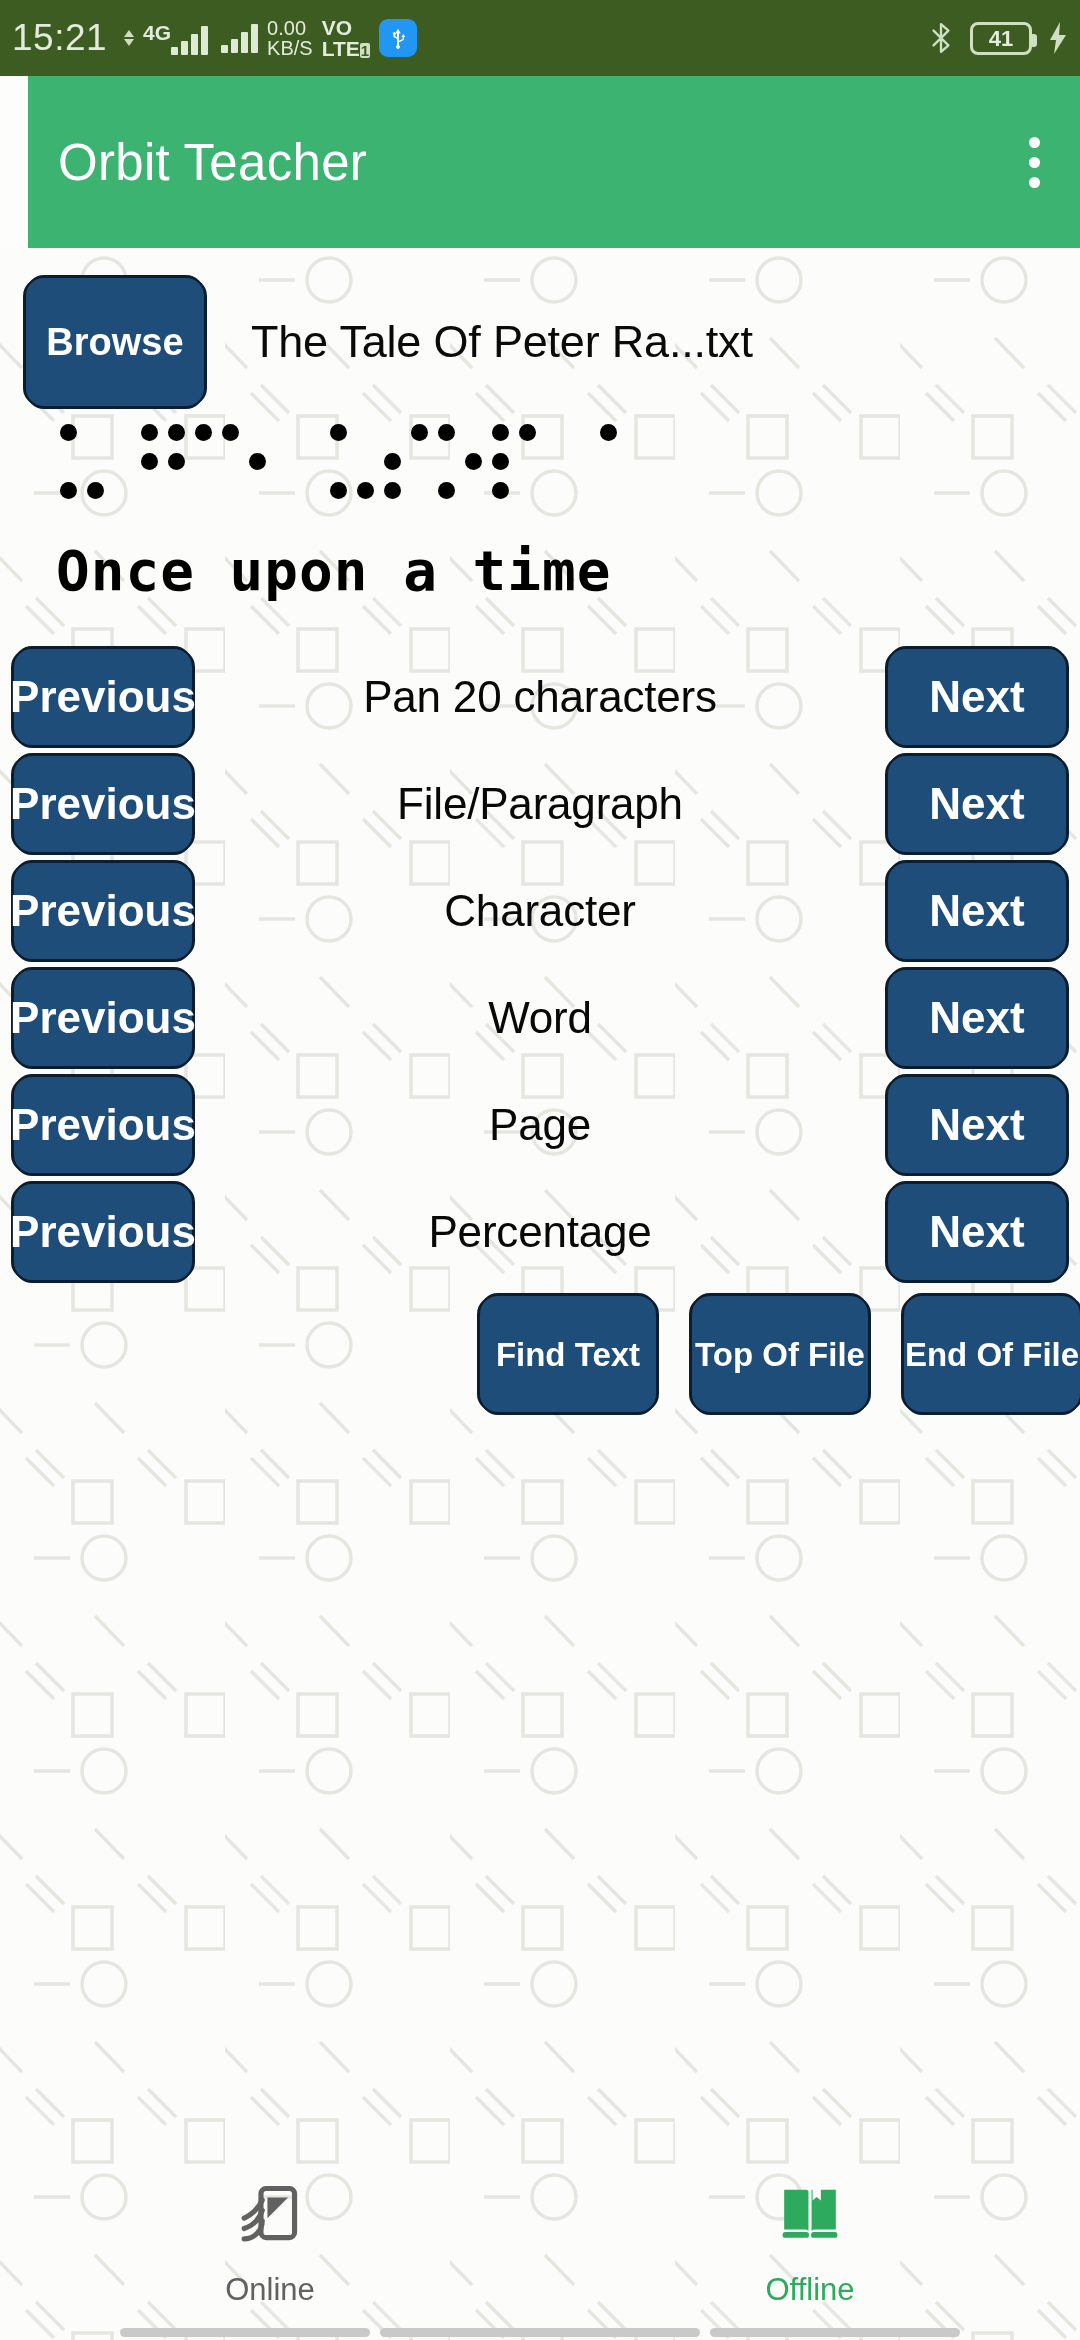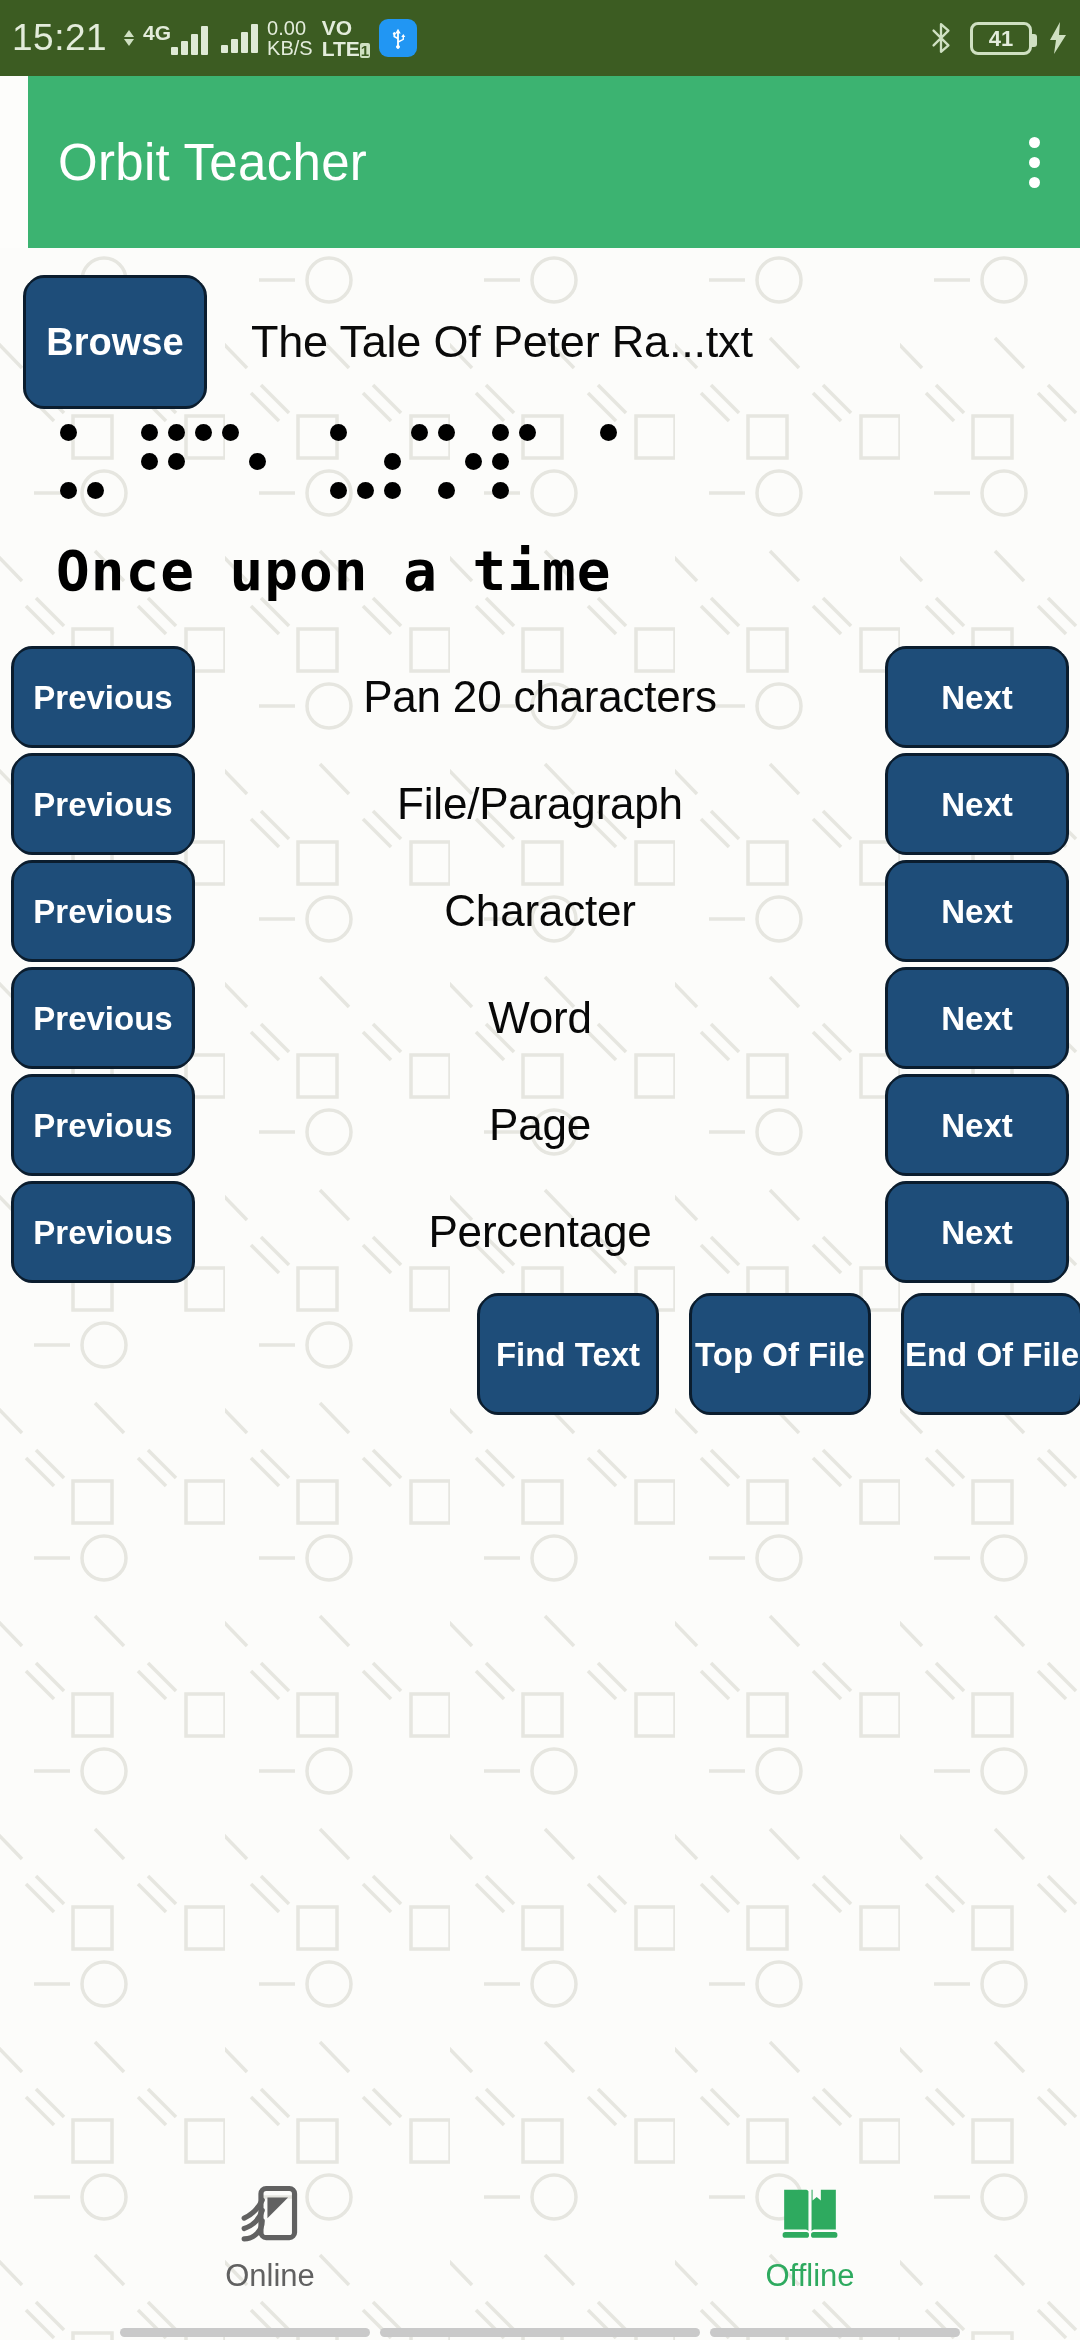--- a/index.html
+++ b/index.html
@@ -216,21 +216,21 @@
     gap: 11px;
   }
   .nav-row {
     display: flex;
     align-items: center;
     height: 96px;
     padding: 0 14px;
   }
   .nav-row .btn {
     width: 178px; height: 96px;
-    font-size: 33px;
+    font-size: 44px;
     flex: 0 0 178px;
   }
   .nav-row .nav-label {
     flex: 1 1 auto;
     text-align: center;
     font-size: 44px;
     color: #080808;
     letter-spacing: -0.2px;
     white-space: nowrap;
     padding: 0 6px;
@@ -255,21 +255,21 @@
     height: 180px;
     display: flex;
     align-items: flex-start;
     padding-top: 22px;
     position: relative;
     z-index: 2;
   }
   .bn-item {
     flex: 1 1 50%;
     display: flex; flex-direction: column;
-    align-items: center; gap: 14px;
+    align-items: center; gap: 28px;
     cursor: pointer;
   }
   .bn-item .bn-icon { height: 62px; display: flex; align-items: center; }
   .bn-item .bn-icon svg { height: 62px; width: 62px; display: block; }
   .bn-label { font-size: 31px; }
   #nav-online .bn-label { color: #616161; }
   #nav-offline .bn-label { color: #2eaa5f; }
 
   
   #gesture-bar {

